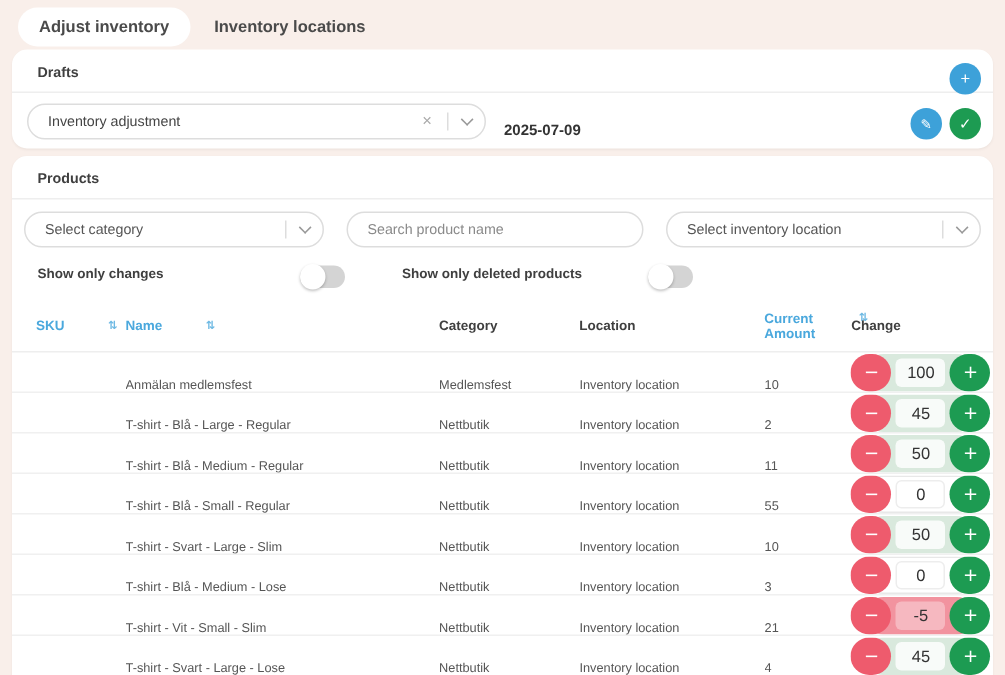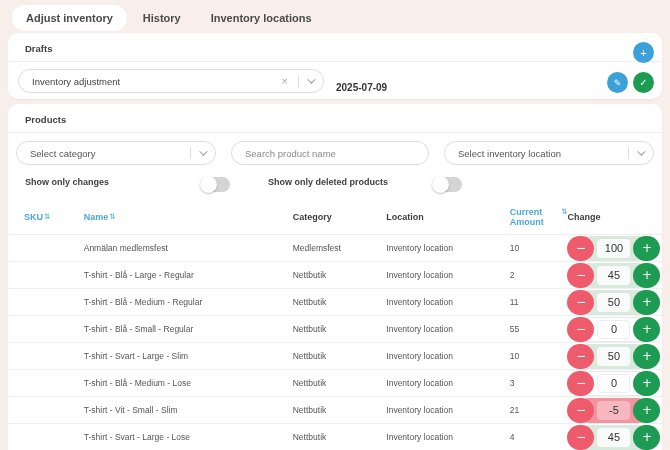--- a/index.html
+++ b/index.html
@@ -47,45 +47,44 @@
 
   .toggles{display:flex;padding:6px 0 8px 17px;font-size:9px;font-weight:bold;color:var(--text-dark);}
   .tog-label-1{width:175px;}
   .tog-label-2{width:164px;margin-left:38px;}
   .toggle{width:30px;height:15px;border-radius:8px;background:#d4d4d4;position:relative;cursor:pointer;flex:0 0 auto;}
   .toggle .knob{position:absolute;left:0;top:-1px;width:17px;height:17px;border-radius:50%;background:#fff;box-shadow:0 1px 2px rgba(0,0,0,.25);}
 
   
   .thead{display:flex;align-items:center;padding:7px 0 7px 16px;border-bottom:1px solid #eee;}
   .th{font-size:9px;font-weight:bold;color:var(--text-dark);display:flex;align-items:flex-start;}
-  .th.sortable{color:var(--sort-blue);cursor:pointer;}
+  .th.sortable{color:var(--sort-blue);cursor:pointer;gap:28px;}
   .sort{font-size:7.5px;margin-left:1px;font-family:"DejaVu Sans",sans-serif;opacity:.8;}
   .c0{width:60px;} .c1{width:210px;} .c2{width:94px;} .c3{width:124px;} .c4{width:58px;} .c5{width:95px;}
-  .trow{display:flex;align-items:center;height:27px;padding-left:16px;border-bottom:1px solid #f0f0f0;}
+  .trow{display:flex;align-items:flex-end;height:27px;padding-left:16px;border-bottom:1px solid #f0f0f0;}
   .td{font-size:8.5px;color:#555;white-space:nowrap;overflow:hidden;}
 
   
   .stepper{position:relative;width:93px;height:25px;}
   .track{position:absolute;left:10px;right:10px;top:0;bottom:0;border-radius:12px;background:#fff;}
   .stepper.positive .track{background:var(--positive-bg);}
   .stepper.negative .track{background:var(--negative-bg);}
   .stepper.zero .track{border:1px solid #e8e8e8;}
   .sbtn{position:absolute;top:0;width:27px;height:25px;border:none;border-radius:12.5px;color:#fff;font-size:12px;cursor:pointer;display:flex;align-items:center;justify-content:center;font-family:"DejaVu Sans",sans-serif;padding-bottom:1px;}
   .sbtn.minus{left:0;background:var(--red);}
   .sbtn.plus{right:0;background:var(--green);}
   .value-box{position:absolute;left:30px;right:30px;top:3px;bottom:3px;border-radius:4px;background:rgba(255,255,255,.82);display:flex;align-items:center;justify-content:center;font-size:11px;color:#333;cursor:text;}
   .stepper.negative .value-box{background:rgba(255,255,255,.35);}
   .stepper.zero .value-box{background:#fff;border:1px solid #ededed;}
 </style>
 </head>
 <body>
 
 <div class="tabbar">
     <div class="tab active">Adjust inventory</div>
-    <div class="tab">History</div>
     <div class="tab">Inventory locations</div>
   </div>
 
 <div class="card card-drafts">
   <div class="card-title">Drafts</div>
   <button class="circle-btn btn-blue add-draft">
       <span>+</span>
     </button>
   <div class="drafts-body">
     <div class="select-pill draft-select">

